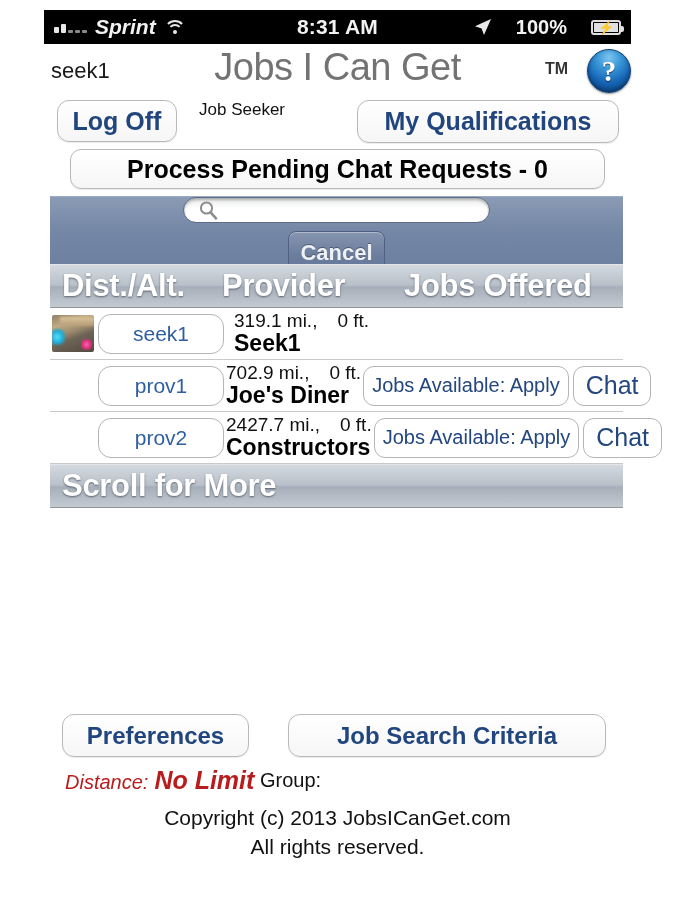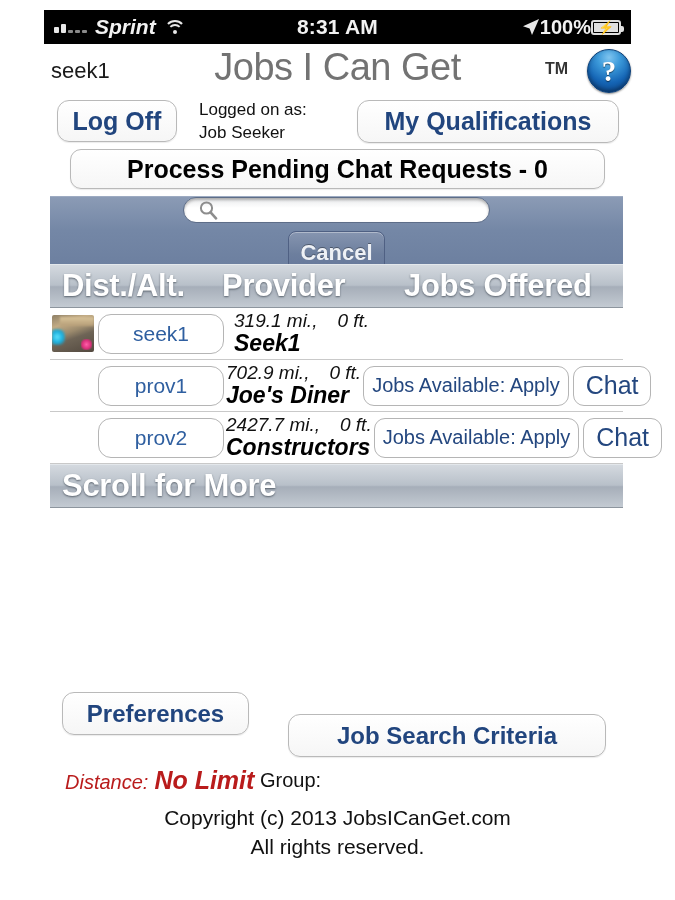--- a/index.html
+++ b/index.html
@@ -39,21 +39,21 @@
   .sb-center {
     flex: 0 0 auto;
     font-size: 21px;
     font-weight: bold;
     letter-spacing: 0.2px;
   }
   .sb-right {
     display: flex;
     align-items: center;
     justify-content: flex-end;
-    gap: 0;
+    gap: 24px;
     flex: 1 1 0;
   }
   .carrier {
     font-size: 21px;
     font-weight: bold;
     font-style: italic;
   }
   .signal-dots {
     display: flex;
     align-items: flex-end;
@@ -363,21 +363,20 @@
     align-items: center;
     justify-content: center;
     box-sizing: border-box;
     flex: 0 0 auto;
   }
   .cell-dist {
     width: 160px;
     box-sizing: border-box;
     padding-left: 2px;
     line-height: 1.12;
-    font-style: italic;
   }
   .dist-line {
     font-size: 19px;
     color: #111;
     white-space: nowrap;
   }
   .dist-line .alt { margin-left: 20px; }
   .prov-name {
     font-size: 23px;
     font-weight: bold;
@@ -419,21 +418,21 @@
     padding: 0 12px;
     box-sizing: border-box;
   }
   .scrollmore .cell {
     font-size: 31px;
   }
 
   
   .btn-prefs {
     position: absolute;
-    left: 62px; top: 692px;
+    left: 62px; top: 714px;
     width: 187px; height: 43px;
     font-size: 24px;
     border-radius: 12px;
   }
   .btn-criteria {
     position: absolute;
     left: 288px; top: 714px;
     width: 318px; height: 43px;
     font-size: 24px;
     border-radius: 12px;
@@ -501,21 +500,20 @@
 <div class="titlerow">
   <div class="username">seek1</div>
   <div class="apptitle">Jobs I Can Get</div>
   <div class="tm">TM</div>
   <div class="help-icon">?</div>
 </div>
 
 <div class="actionrow">
   <div class="pillbtn btn-logoff">Log Off</div>
   <div class="loggedon">
-    <div>Logged on as:</div>
     <div>Job Seeker</div>
   </div>
   <div class="pillbtn btn-qual">My Qualifications</div>
 </div>
 
 <div class="pillbtn btn-chat-requests">Process Pending Chat Requests - 0</div>
 
 <div class="searchbar">
   <div class="searchfield">
     <span class="mag">

